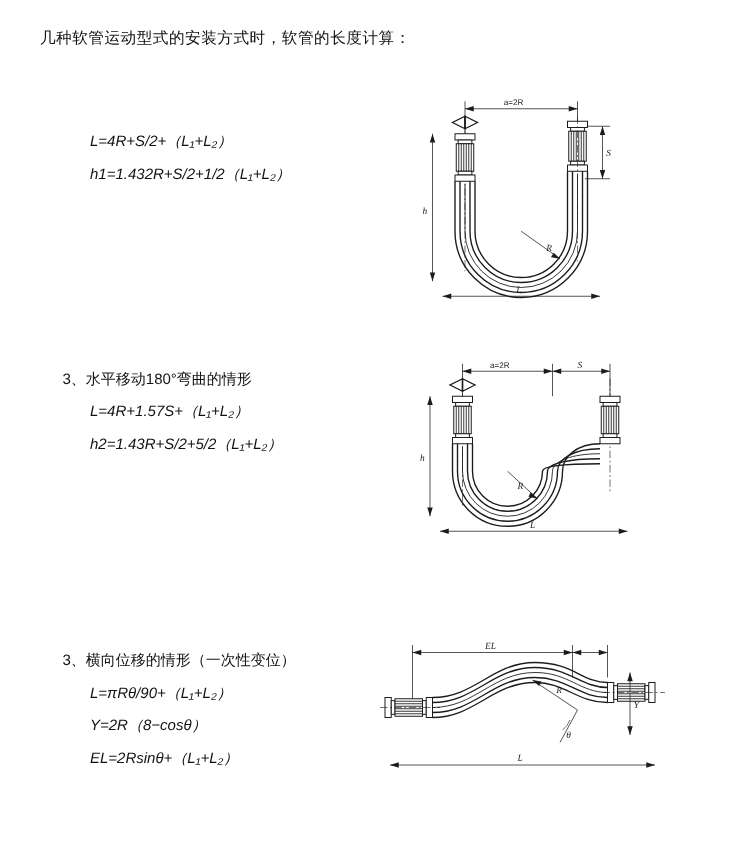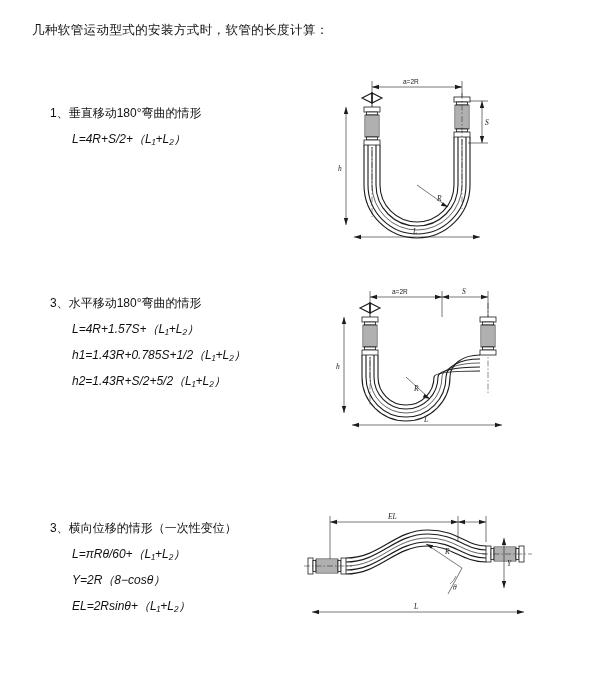--- a/index.html
+++ b/index.html
@@ -79,22 +79,22 @@
 </style>
 </head>
 <body>
 
 <div class="page">
 
   <div class="doc-title">几种软管运动型式的安装方式时，软管的长度计算：</div>
 
   <div class="section sec1">
     <div class="text-col">
-      <p class="sec-heading">1、垂直移动180°弯曲的情形</p>
       <p class="formula">L=4R+S/2+（L₁+L₂）</p>
+      <p class="formula">h1=1.432R+S/2+1/2（L₁+L₂）</p>
     </div>
 
     <div class="fig fig1">
       <svg width="220" height="200" viewBox="0 0 220 200">
 
         <line class="dim" x1="62" y1="20" x2="152" y2="20"></line>
         <path class="solidblk" d="M62 20 l7 -2.2 v4.4 z"></path>
         <path class="solidblk" d="M152 20 l-7 -2.2 v4.4 z"></path>
         <line class="dim" x1="62" y1="14" x2="62" y2="40"></line>
         <line class="dim" x1="152" y1="14" x2="152" y2="40"></line>
@@ -157,21 +157,20 @@
         <path class="solidblk" d="M170 170 l-7 -2.2 v4.4 z"></path>
         <text class="lbl-i" x="103" y="167">L</text>
       </svg>
     </div>
   </div>
 
   <div class="section sec2">
     <div class="text-col">
       <p class="sec-heading">3、水平移动180°弯曲的情形</p>
       <p class="formula">L=4R+1.57S+（L₁+L₂）</p>
-      <p class="formula">h1=1.43R+0.785S+1/2（L₁+L₂）</p>
       <p class="formula">h2=1.43R+S/2+5/2（L₁+L₂）</p>
     </div>
 
     <div class="fig fig2">
       <svg width="220" height="180" viewBox="0 0 220 180">
 
         <line class="dim" x1="60" y1="24" x2="132" y2="24"></line>
         <path class="solidblk" d="M60 24 l7 -2.2 v4.4 z"></path>
         <path class="solidblk" d="M132 24 l-7 -2.2 v4.4 z"></path>
         <text class="lbl" x="82" y="21">a=2R</text>
@@ -232,21 +231,21 @@
         <path class="solidblk" d="M42 152 l7 -2.2 v4.4 z"></path>
         <path class="solidblk" d="M192 152 l-7 -2.2 v4.4 z"></path>
         <text class="lbl-i" x="114" y="149">L</text>
       </svg>
     </div>
   </div>
 
   <div class="section sec3">
     <div class="text-col">
       <p class="sec-heading">3、横向位移的情形（一次性变位）</p>
-      <p class="formula">L=πRθ/60+（L₁+L₂）</p>
+      <p class="formula">L=πRθ/90+（L₁+L₂）</p>
       <p class="formula">Y=2R（8−cosθ）</p>
       <p class="formula">EL=2Rsinθ+（L₁+L₂）</p>
     </div>
 
     <div class="fig fig3">
       <svg width="250" height="150" viewBox="0 0 250 150">
 
         <line class="dim" x1="40" y1="26" x2="168" y2="26"></line>
         <path class="solidblk" d="M40 26 l7 -2.2 v4.4 z"></path>
         <path class="solidblk" d="M168 26 l-7 -2.2 v4.4 z"></path>

